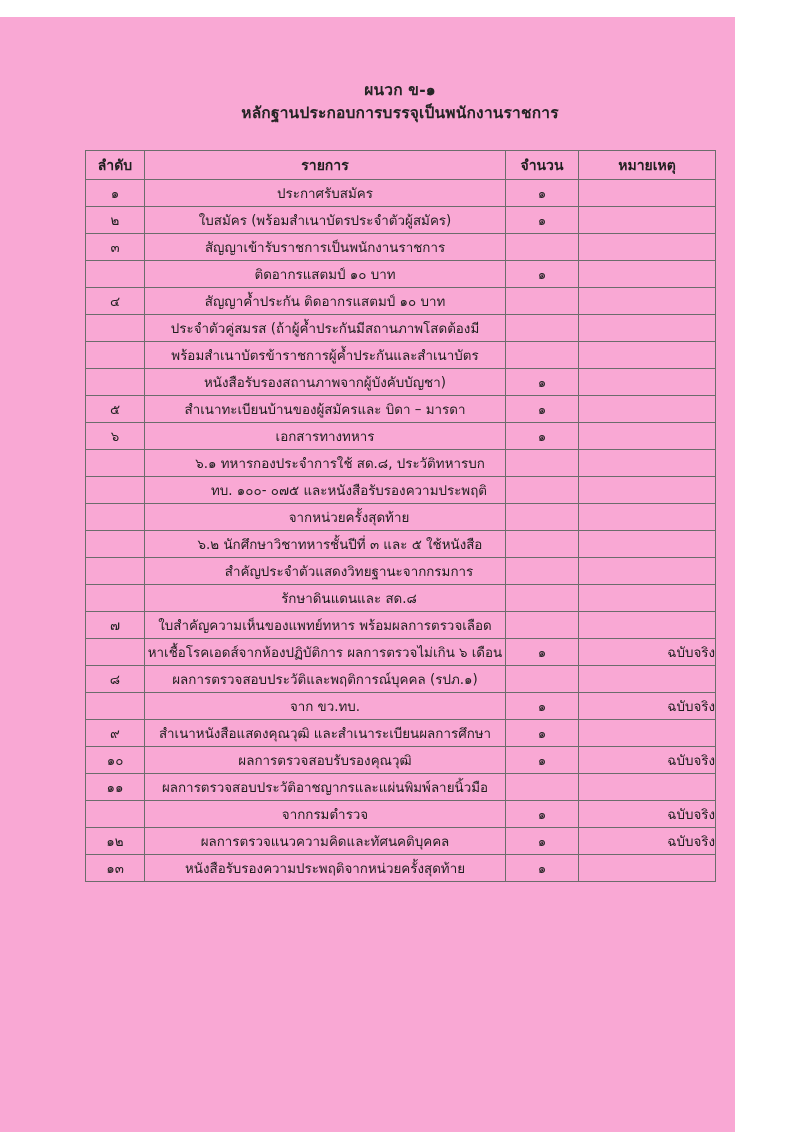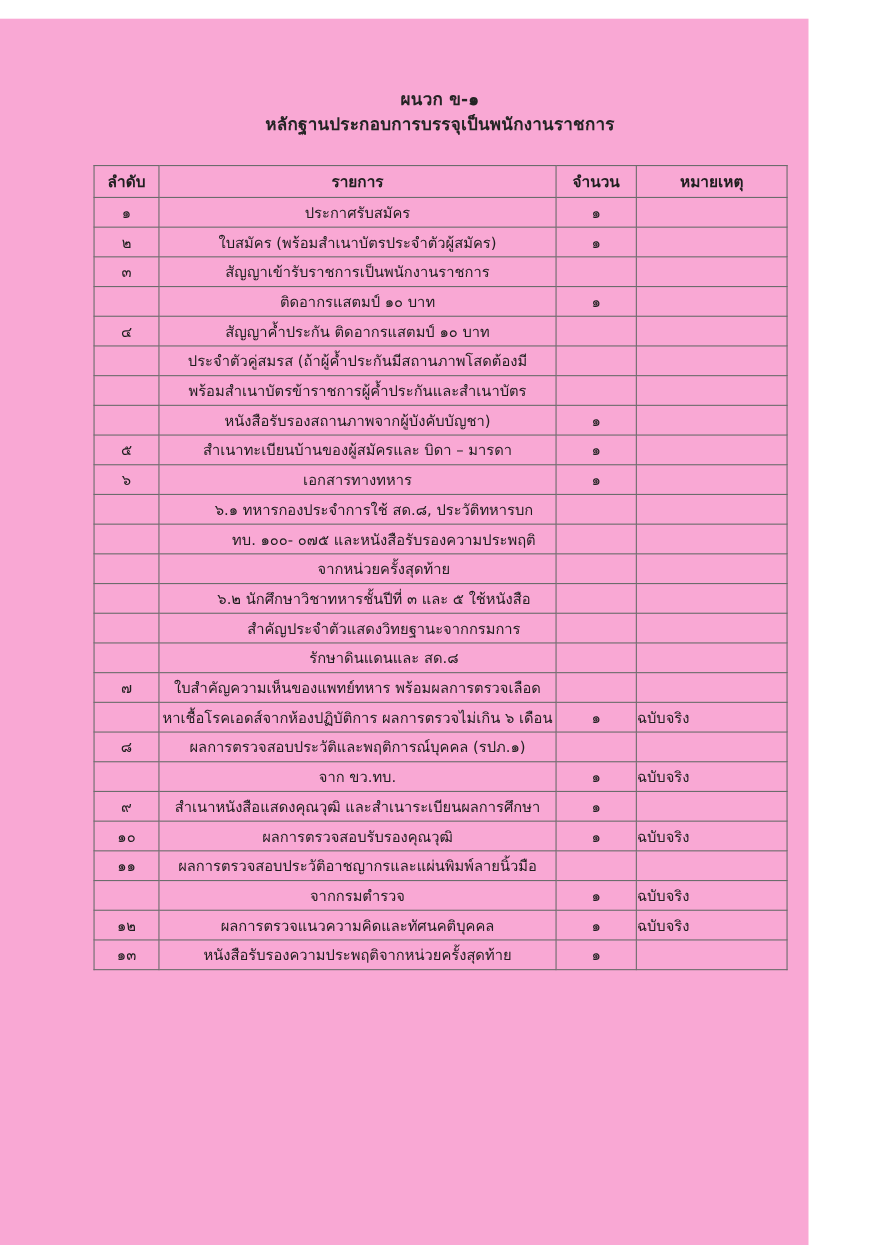--- a/index.html
+++ b/index.html
@@ -85,21 +85,21 @@
   }
   .cell-item.indent1 { padding-left: 30px; }
   .cell-item.indent2 { padding-left: 48px; }
   .cell-qty {
     text-align: center;
     font-size: 12.6px;
     vertical-align: bottom;
     padding-bottom: 2px;
   }
   .cell-note {
-    text-align: left;
+    text-align: right;
     font-size: 13.4px;
   }
   .paper-edge {
     position: absolute;
     left: 0; top: 0;
     width: 800px; height: 1132px;
     pointer-events: none;
     box-shadow: inset 0 0 0 0 rgba(0,0,0,0);
   }
 </style>

